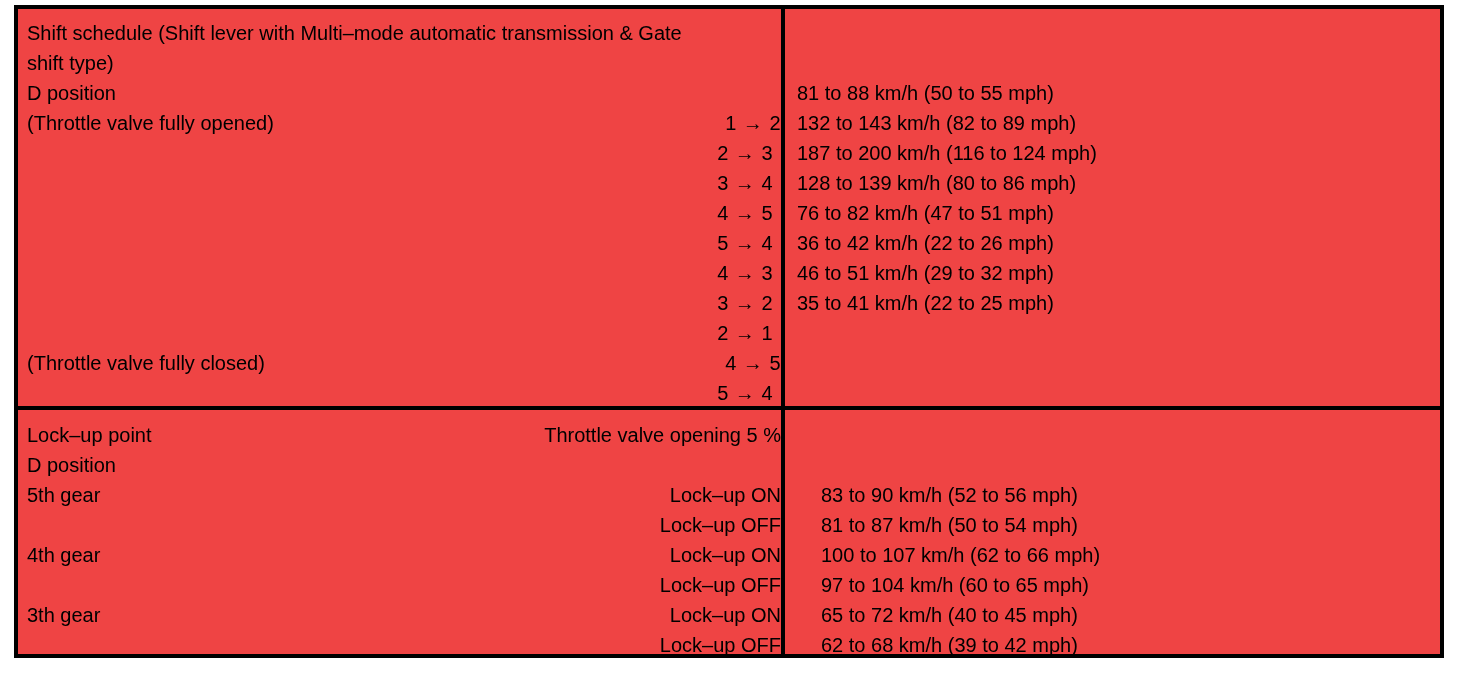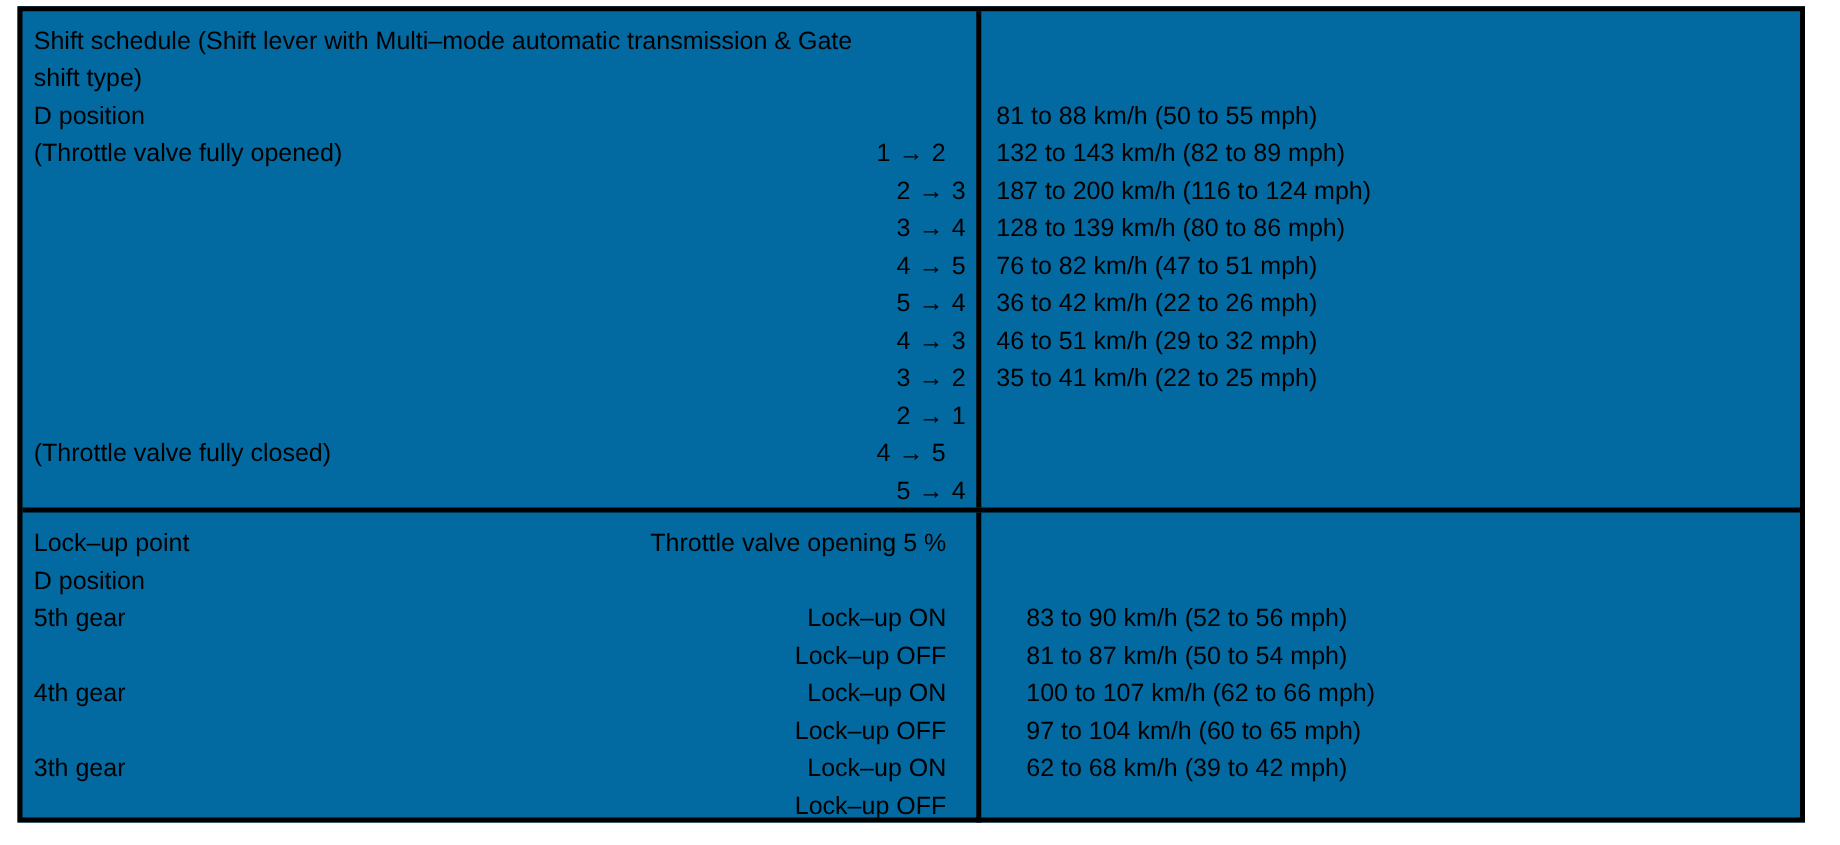--- a/index.html
+++ b/index.html
@@ -17,21 +17,21 @@
   }
 
   .spec-table {
     position: absolute;
     left: 14px;
     top: 5px;
     width: 1430px;
     height: 653px;
     border: 4px solid #000000;
     box-sizing: border-box;
-    background: #0369a1;
+    background: #ef4444;
   }
 
   
   .section {
     position: relative;
     box-sizing: border-box;
   }
   .section--shift {
     height: 401px;
     border-bottom: 4px solid #000000;
@@ -92,21 +92,21 @@
     font-size: 20px;
     white-space: nowrap;
   }
   .row-split .lbl-left {
     position: absolute;
     left: 9px;
     top: 0;
   }
   .row-split .lbl-right {
     position: absolute;
-    right: 24px;
+    right: 0;
     top: 0;
   }
 
   .pad-top-shift { padding-top: 9px; }
   .pad-top-values { padding-top: 69px; }
   .pad-top-lockup { padding-top: 10px; }
   .pad-top-lockup-values { padding-top: 70px; margin-left: 24px; }
 
   .arrow {
     letter-spacing: 0.5px;
@@ -202,20 +202,21 @@
           </div>
         </div>
       </div>
 
       <div class="col-right">
         <div class="pad-top-lockup-values">
           <div class="line line--value">83 to 90 km/h (52 to 56 mph)</div>
           <div class="line line--value">81 to 87 km/h (50 to 54 mph)</div>
           <div class="line line--value">100 to 107 km/h (62 to 66 mph)</div>
           <div class="line line--value">97 to 104 km/h (60 to 65 mph)</div>
+          <div class="line line--value">65 to 72 km/h (40 to 45 mph)</div>
           <div class="line line--value">62 to 68 km/h (39 to 42 mph)</div>
         </div>
       </div>
 
     </div>
   </div>
 
 </div>
 
 </body></html>

